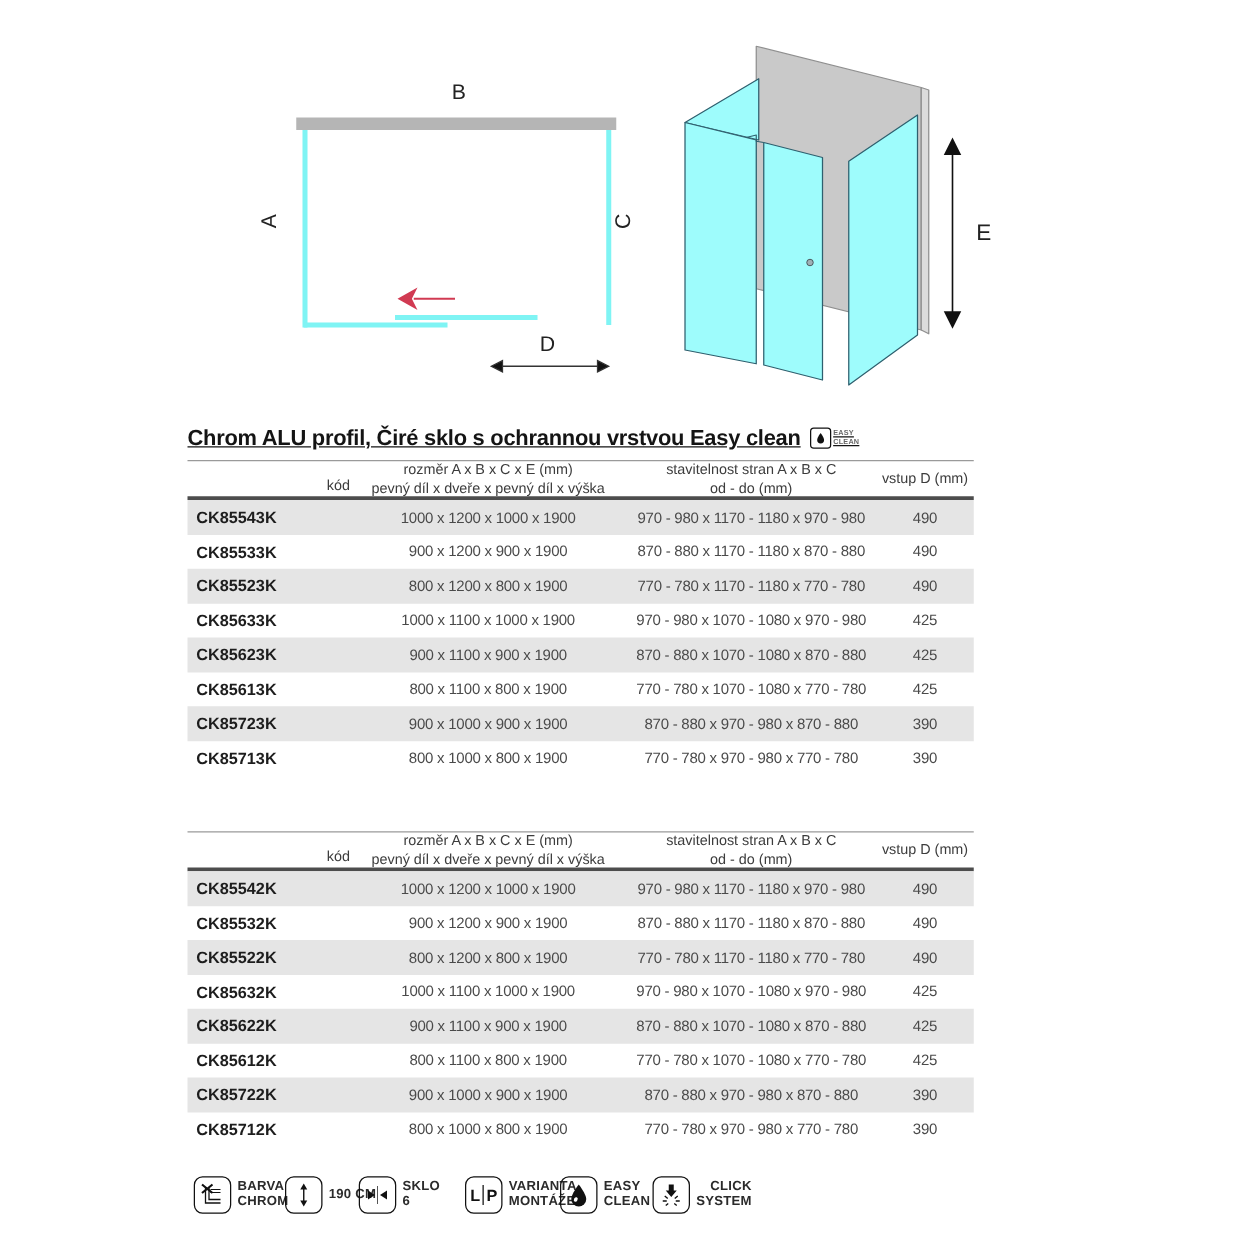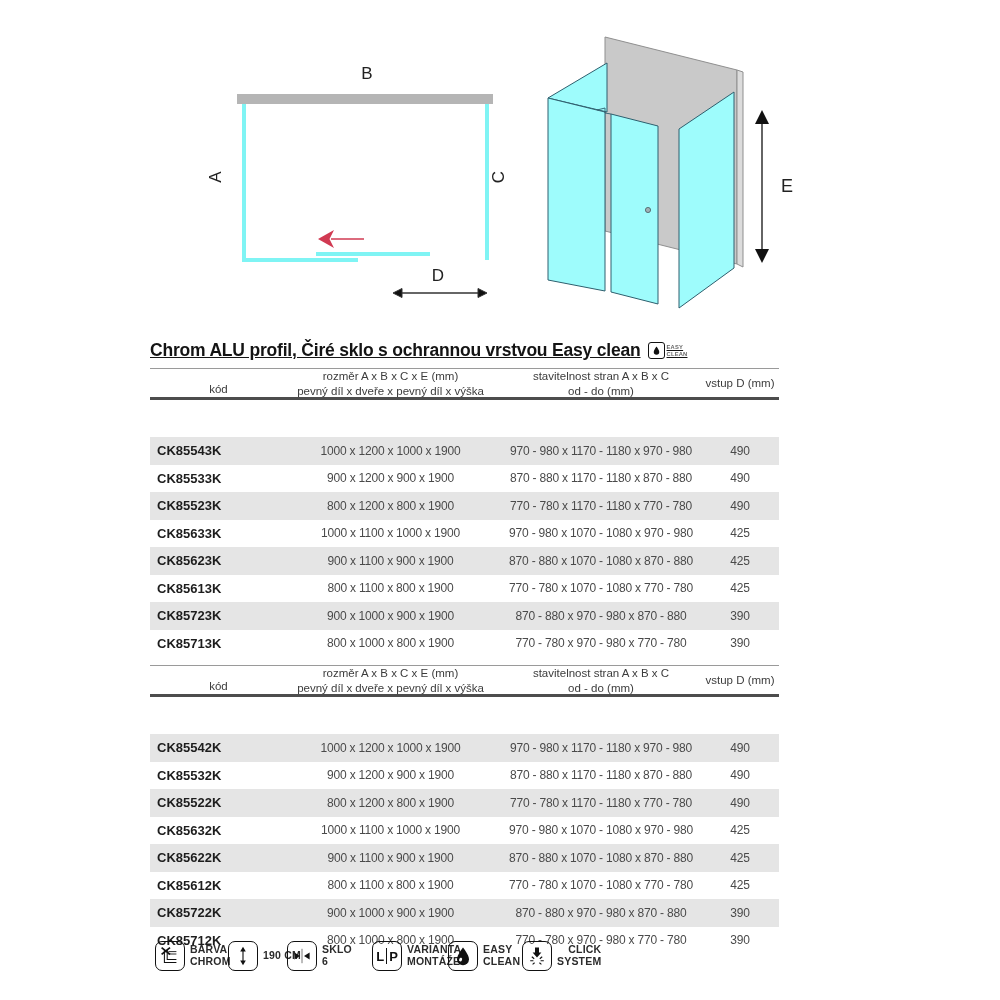--- a/index.html
+++ b/index.html
@@ -14,22 +14,22 @@
   .ec-badge .box{width:15px;height:15px;border:1.1px solid #111;border-radius:3px;
                  display:flex;align-items:center;justify-content:center;}
   .ec-badge .txt{font-size:5.8px;font-weight:700;color:#666;line-height:1.05;letter-spacing:0.2px;}
 
   
   .thead{position:absolute;left:150px;width:629px;height:32px;box-sizing:border-box;
          border-top:1px solid #9a9a9a;border-bottom:3px solid #4d4d4d;
          display:grid;grid-template-columns:130px 221px 200px 78px;
          font-size:11.5px;color:#3c3c3c;line-height:1.3;}
   .thead .hc{display:flex;flex-direction:column;justify-content:center;text-align:center;}
-  .thead .hc1{justify-content:flex-end;text-align:center;padding:0 0 2px 7px;}
-  .tbody{position:absolute;left:150px;width:629px;margin-top:37px;}
+  .thead .hc1{justify-content:flex-end;text-align:right;padding:0 0 2px 7px;}
+  .tbody{position:absolute;left:150px;width:629px;}
   .trow{display:grid;grid-template-columns:130px 221px 200px 78px;height:27.5px;align-items:center;}
   .trow.shade{background:#e5e5e5;}
   .cell{font-size:12px;color:#4a4a4a;letter-spacing:-0.2px;text-align:center;white-space:nowrap;}
   .cell.code{font-size:13px;font-weight:700;color:#1d1d1d;text-align:left;padding-left:7px;letter-spacing:0;}
 
   
   .fitem{position:absolute;top:941px;display:flex;align-items:center;gap:5px;}
   .fbox{width:30px;height:30px;border:1.7px solid #111;border-radius:7px;box-sizing:border-box;
         display:flex;align-items:center;justify-content:center;}
   .flabel{font-size:10.5px;font-weight:700;color:#2b2b2b;line-height:1.1;letter-spacing:0.2px;}

